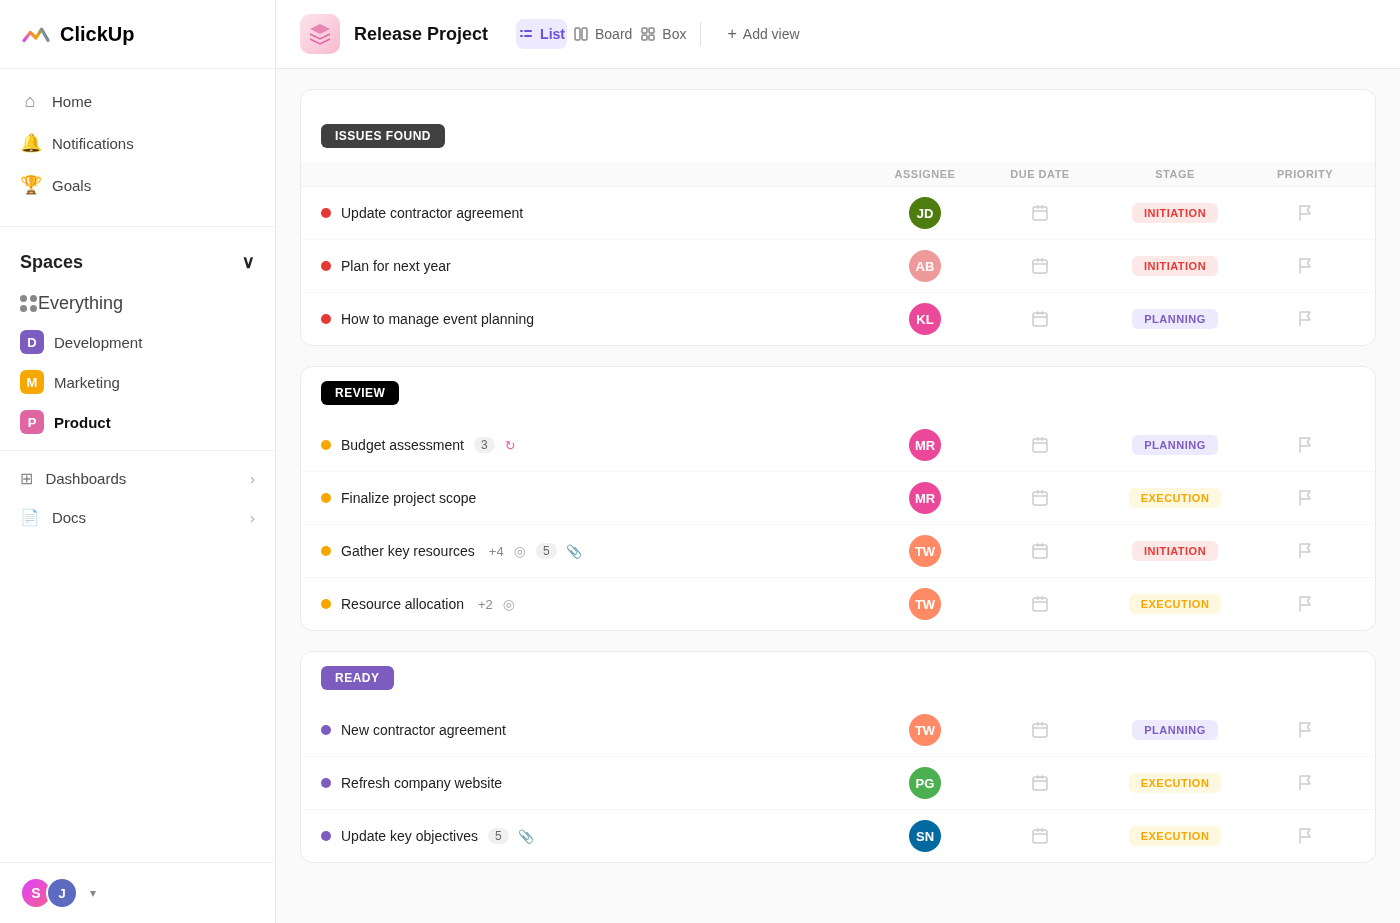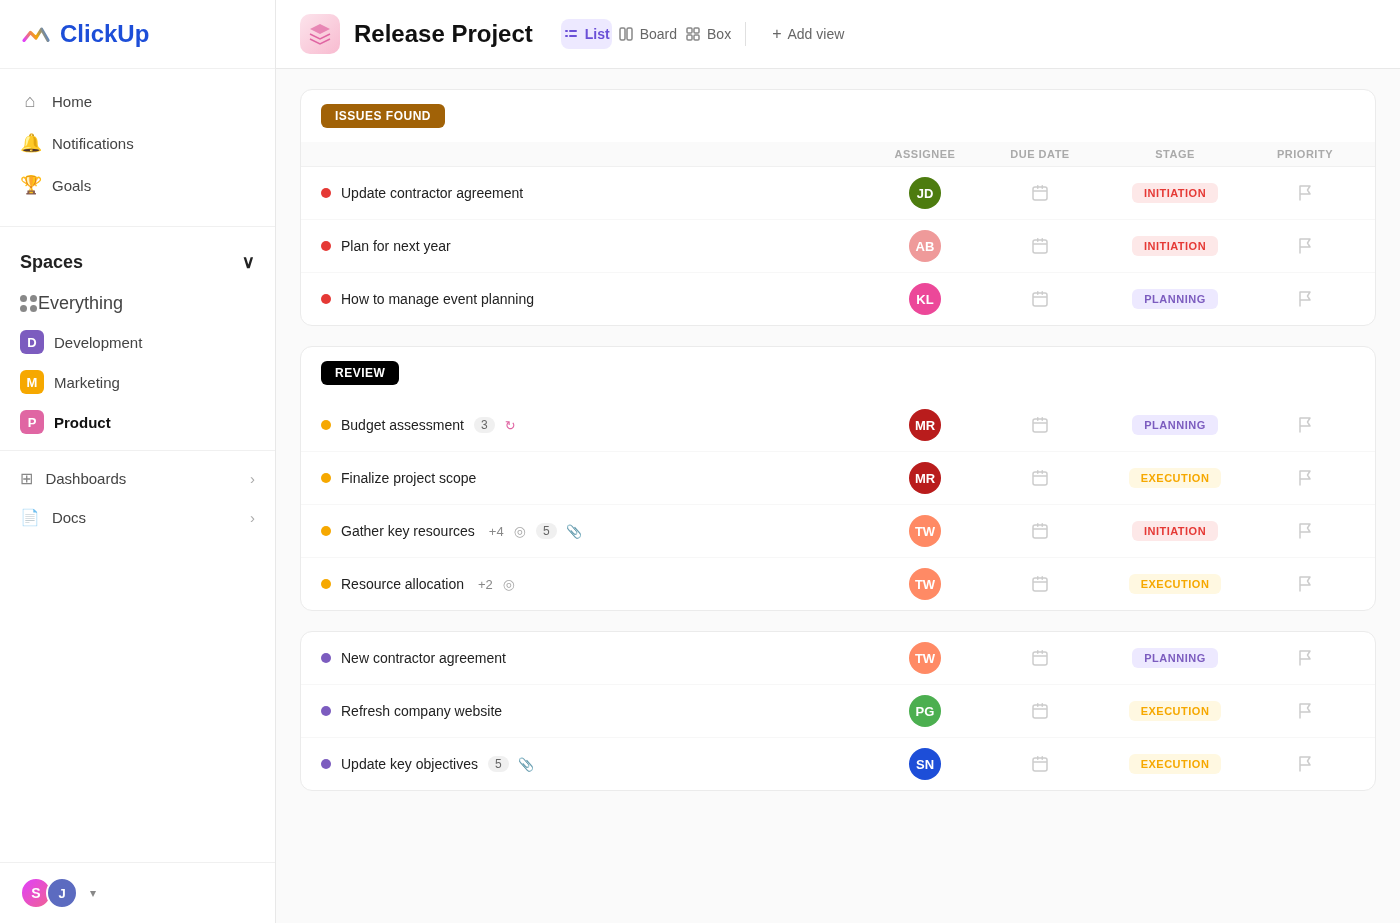--- a/index.html
+++ b/index.html
@@ -22,23 +22,23 @@
       align-items: center;
       gap: 8px;
       padding: 18px 20px;
       border-bottom: 1px solid #f0f0f0;
     }
     .logo-icon {
       width: 32px;
       height: 32px;
     }
     .logo-text {
-      font-size: 24px;
+      font-size: 20px;
       font-weight: 700;
-      color: #1d4ed8;
+      color: #000000;
     }
     .sidebar-nav {
       padding: 12px 0;
     }
     .nav-item {
       display: flex;
       align-items: center;
       gap: 12px;
       padding: 10px 20px;
       cursor: pointer;
@@ -166,21 +166,21 @@
       height: 40px;
       background: linear-gradient(135deg, #fce4ec, #f8bbd0);
       border-radius: 10px;
       display: flex;
       align-items: center;
       justify-content: center;
       margin-right: 14px;
       font-size: 20px;
     }
     .project-title {
-      font-size: 24px;
+      font-size: 18px;
       font-weight: 700;
       color: #111;
       margin-right: 28px;
     }
     .view-tabs {
       display: flex;
       align-items: center;
       gap: 4px;
     }
     .view-tab {
@@ -232,21 +232,21 @@
       padding: 14px 20px;
     }
     .section-badge {
       padding: 5px 14px;
       border-radius: 6px;
       font-size: 12px;
       font-weight: 700;
       letter-spacing: 0.5px;
       color: #fff;
     }
-    .badge-red { background: #a16207; }
+    .badge-red { background: #404040; margin-top: 20px; }
     .badge-yellow { background: #000000; }
     .badge-purple { background: #7c5cbf; }
 
     .table-header {
       display: grid;
       grid-template-columns: 1fr 120px 110px 160px 100px;
       padding: 6px 20px;
       border-bottom: 1px solid #f0f0f0;
       background: #fafafa;
     }
@@ -337,24 +337,24 @@
       display: flex;
       justify-content: center;
       color: #ccc;
       font-size: 16px;
     }
 
     
     .av1 { background: #4d7c0f; }
     .av2 { background: #ef9a9a; }
     .av3 { background: #ec4899; }
-    .av4 { background: #b91c1c; }
+    .av4 { background: #ec4899; }
     .av5 { background: #ff8a65; }
     .av6 { background: #4caf50; }
-    .av7 { background: #1d4ed8; }
+    .av7 { background: #0369a1; }
 
     
     .list-area::-webkit-scrollbar { width: 6px; }
     .list-area::-webkit-scrollbar-track { background: transparent; }
     .list-area::-webkit-scrollbar-thumb { background: #ddd; border-radius: 3px; }
   </style>
 </head>
 <body>
 
 <div class="sidebar">
@@ -696,20 +696,23 @@
         </div>
         <div class="priority-cell">
           <svg width="18" height="18" viewBox="0 0 18 18" fill="none">
               <path d="M4 2v14M4 2h10l-2.5 4L14 10H4" stroke="#ccc" stroke-width="1.5" stroke-linecap="round" stroke-linejoin="round"></path>
             </svg>
         </div>
       </div>
     </div>
 
     <div class="section-block">
+      <div class="section-header">
+        <span class="section-badge badge-purple">READY</span>
+      </div>
 
       <div class="task-row">
         <div class="task-name">
           <div class="task-dot dot-purple"></div>
           <span>New contractor agreement</span>
         </div>
         <div class="assignee-cell">
           <div class="avatar-img av5" style="background:#ff8a65;">TW</div>
         </div>
         <div class="date-cell">

